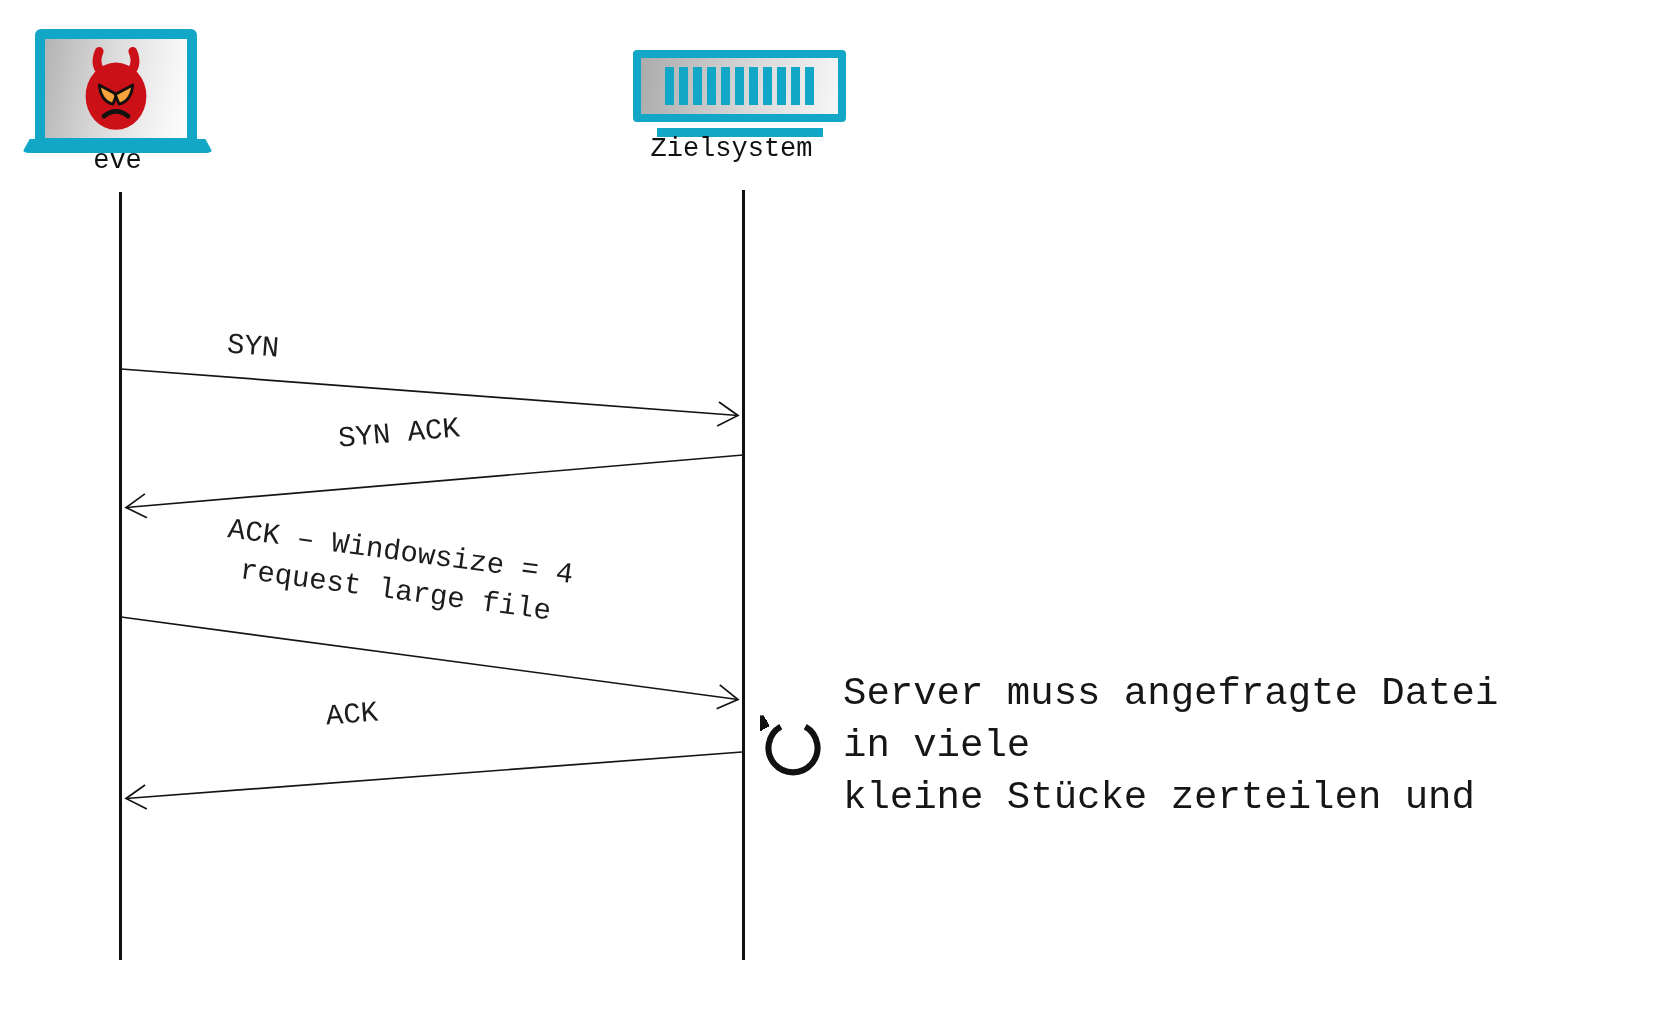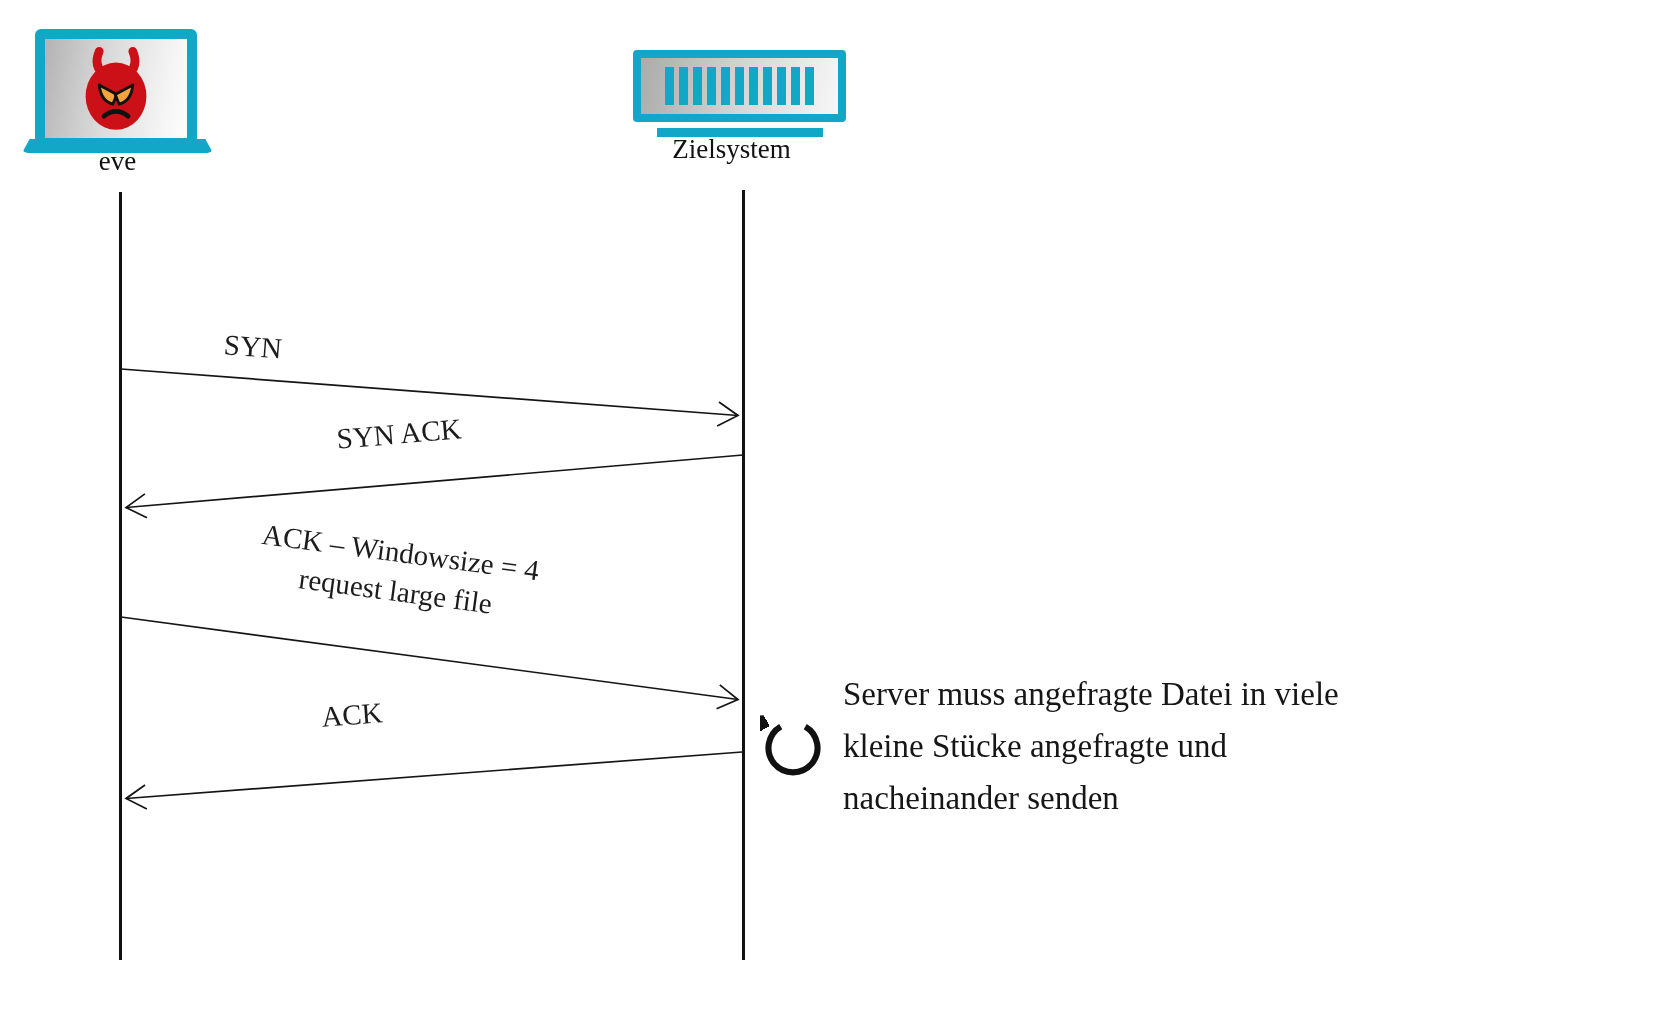--- a/index.html
+++ b/index.html
@@ -1,19 +1,19 @@
 <!DOCTYPE html>
 <html><head>
 <meta charset="utf-8">
 <style>
   html,body { margin:0; padding:0; background:#ffffff; }
   .canvas {
     position:relative; width:1654px; height:960px;
     background:#ffffff; overflow:hidden;
-    font-family:Liberation Serif, serif; color:#161616;
+    font-family:Liberation Mono, monospace; color:#161616;
   }
   .layer { position:absolute; left:0; top:0; }
 
   
   .actor-label {
     position:absolute; text-align:center; font-size:27px; color:#111;
   }
   .laptop-screen {
     position:absolute; left:35px; top:29px; width:162px; height:119px;
     border:10px solid #12a7c6; border-radius:6px; box-sizing:border-box;
@@ -39,21 +39,21 @@
   
   .msg-label {
     position:absolute; font-size:29px; white-space:nowrap; color:#1c1c1c;
     transform:translate(-50%,-50%) rotate(var(--rot,0deg));
   }
   .msg-label.two-line { text-align:center; line-height:39px; }
 
   
   .annotation-text {
     position:absolute; left:843px; top:668px; width:680px;
-    font-size:33px; line-height:52px; color:#161616;
+    font-size:39px; line-height:52px; color:#161616;
   }
   .loop-icon { position:absolute; left:760px; top:712px; }
 </style>
 </head>
 <body>
 
 <div class="canvas">
 
   <svg class="layer" width="1654" height="1022" viewBox="0 0 1654 1022">
     <defs>
@@ -109,17 +109,16 @@
   <svg class="loop-icon" width="66" height="66" viewBox="0 0 70 70">
     <defs>
       <marker id="loopArrowHead" markerWidth="4" markerHeight="4" refX="5.5" refY="5" orient="auto">
         <path d="M0,0 L10,5 L0,10 Z" fill="#111"></path>
       </marker>
     </defs>
     <path d="M48,15.5 A26,26 0 1 1 22,15.5" stroke="#111" stroke-width="6.5" fill="none" marker-end="url(#loopArrowHead)"></path>
   </svg>
   <div class="annotation-text">
     <div>Server muss angefragte Datei in viele</div>
-    <div>kleine Stücke angefragte und</div>
-    <div>nacheinander senden</div>
+    <div>kleine Stücke zerteilen und</div>
   </div>
 
 </div>
 
 </body></html>

